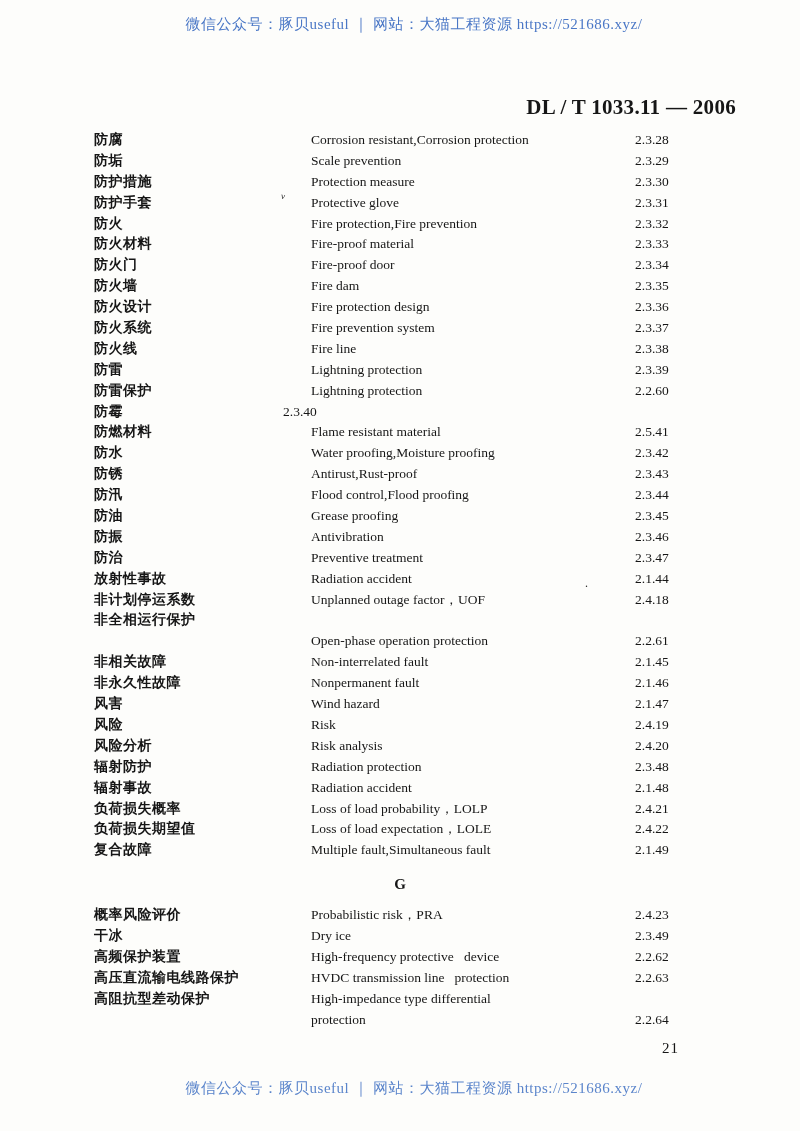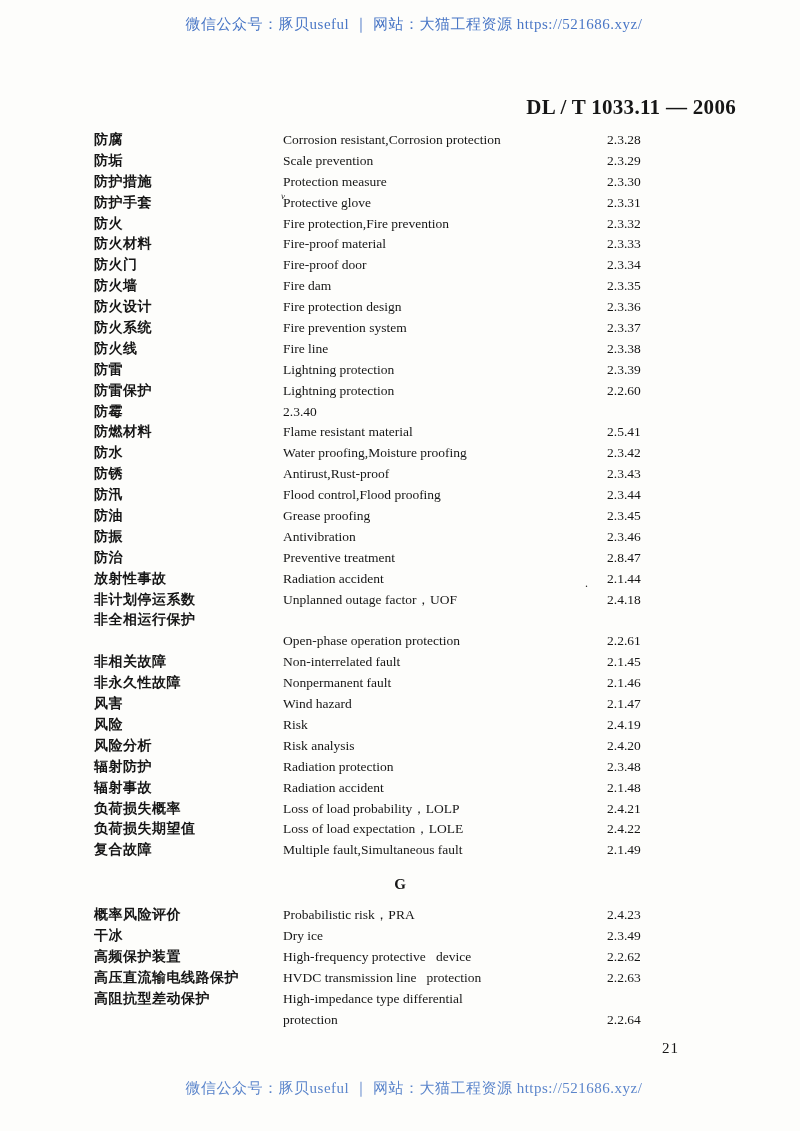--- a/index.html
+++ b/index.html
@@ -53,20 +53,21 @@
     width: 189px;
     font-size: 14px;
     font-weight: 600;
     letter-spacing: 0.5px;
     white-space: nowrap;
     margin-left: 9px;
   }
   .row .en {
     width: 324px;
     white-space: pre;
+    margin-left: 28px;
   }
   .row .ref {
     white-space: nowrap;
   }
   .g-head {
     height: 21px;
     line-height: 21px;
     margin: 13px 0 10px 0;
     text-align: center;
     font-weight: bold;
@@ -190,21 +191,21 @@
           <span class="ref">2.3.45</span>
         </div>
         <div class="row">
           <span class="zh">防振</span>
           <span class="en">Antivibration</span>
           <span class="ref">2.3.46</span>
         </div>
         <div class="row">
           <span class="zh">防治</span>
           <span class="en">Preventive treatment</span>
-          <span class="ref">2.8.47</span>
+          <span class="ref">2.3.47</span>
         </div>
         <div class="row">
           <span class="zh">放射性事故</span>
           <span class="en">Radiation accident</span>
           <span class="ref">2.1.44</span>
         </div>
         <div class="row">
           <span class="zh">非计划停运系数</span>
           <span class="en">Unplanned outage factor，UOF</span>
           <span class="ref">2.4.18</span>

